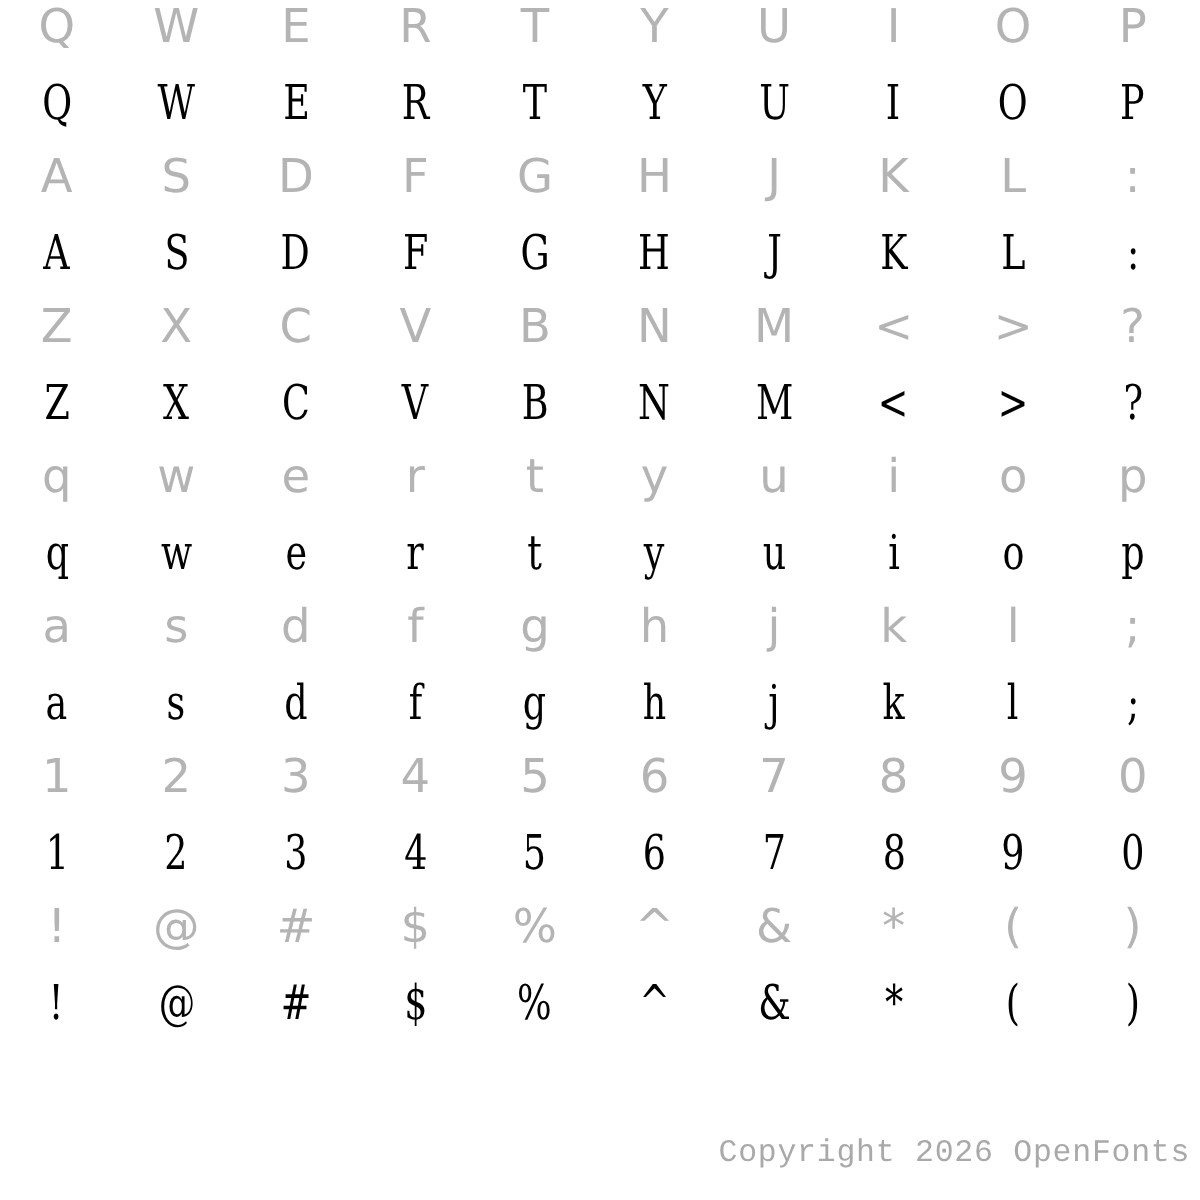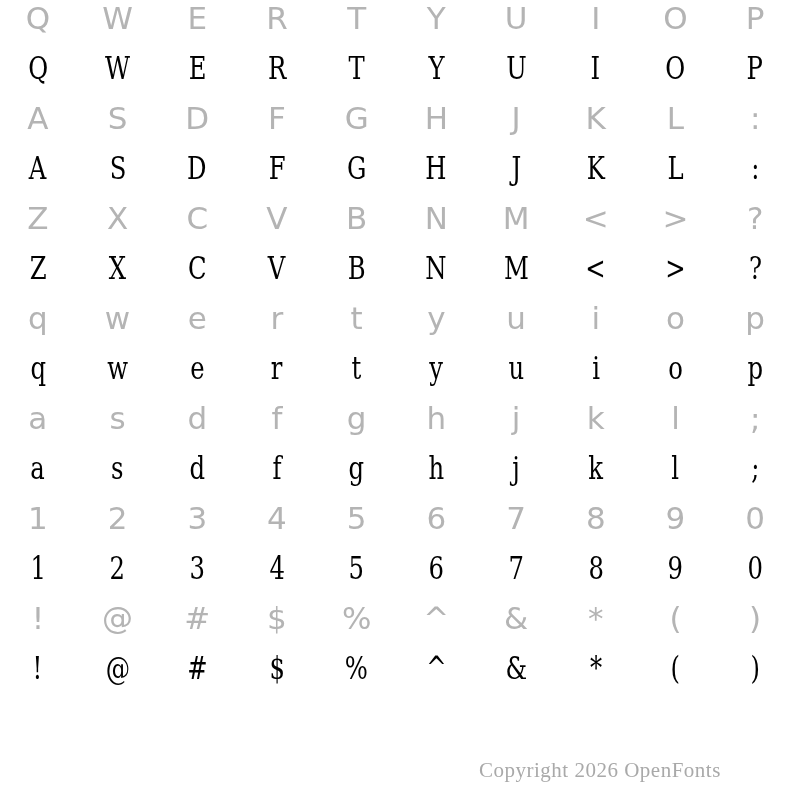--- a/index.html
+++ b/index.html
@@ -38,21 +38,21 @@
   .row.v-black .cell {
     font-family: "DejaVu Serif", serif;
     font-size: 32px;
     color: var(--glyph-black, #000000);
     transform: scaleX(0.76);
   }
   .copyright {
     position: absolute;
     left: 479px;
     top: 758px;
-    font-family: Liberation Serif, serif;
+    font-family: Liberation Mono, monospace;
     font-size: 21px;
     letter-spacing: 0.5px;
     color: var(--copyright-gray, #a9a9a9);
     text-align: center;
   }
 </style>
 </head>
 <body>
 
 <div class="specimen">

